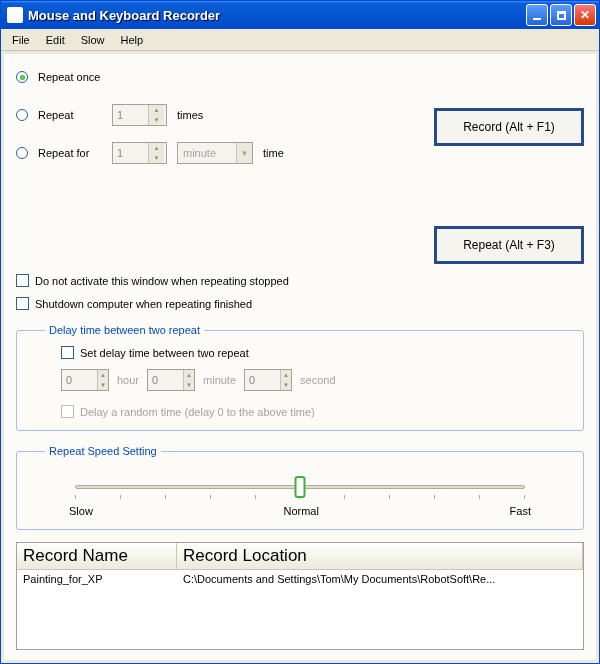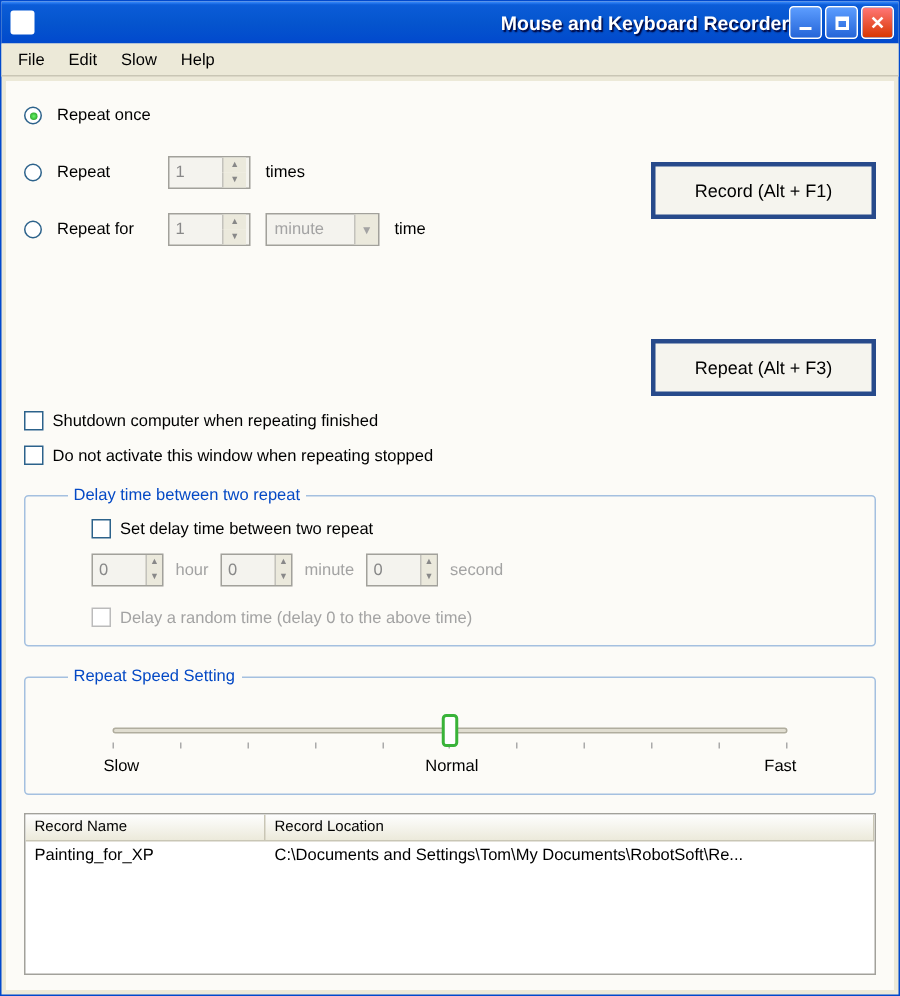--- a/index.html
+++ b/index.html
@@ -20,21 +20,20 @@
 }
 .titlebar {
   height: 28px;
   background: linear-gradient(to bottom, #3b8dff 0%, #0b5cd8 8%, #0555ce 50%, #0149cd 100%);
   display: flex;
   align-items: center;
   padding: 0 3px 0 6px;
   color: #fff;
   font-weight: bold;
   font-size: 13px;
-  text-align: right;
 }
 .titlebar-icon {
   width: 16px; height: 16px;
   background: #fff; border-radius: 2px;
   margin-right: 5px;
 }
 .titlebar-title { flex: 1; text-shadow: 1px 1px 1px #003; }
 .win-btns { display: flex; gap: 2px; }
 .win-btn {
   width: 22px; height: 22px;
@@ -139,21 +138,21 @@
 .tick-row { display: flex; justify-content: space-between; margin: 0 30px; font-size: 8px; color: #999; }
 .tick-row span { width: 1px; height: 4px; background: #aaa; }
 .slider-labels { display: flex; justify-content: space-between; margin: 6px 24px 0; }
 
 .table-wrap {
   margin-top: 12px; border: 1px solid #a2a19b;
   background: #fff; flex: 1; min-height: 100px;
   overflow: hidden;
 }
 .thead { display: flex; background: linear-gradient(#fefefe,#eceadb); border-bottom: 1px solid #c9c6b5; }
-.th { padding: 3px 6px; border-right: 1px solid #c9c6b5; font-size: 10px; }
+.th { padding: 3px 6px; border-right: 1px solid #c9c6b5; font-size: 17px; }
 .th1 { width: 160px; }
 .th2 { flex: 1; }
 .trow { display: flex; }
 .td { padding: 3px 6px; font-size: 11px; white-space: nowrap; overflow: hidden; text-overflow: ellipsis; }
 .td1 { width: 160px; }
 .td2 { flex: 1; }
 
 label { cursor: default; }
 </style>
 </head>
@@ -218,25 +217,25 @@
         </div>
       </div>
       <div class="buttons-col">
         <div class="big-btn">Record (Alt + F1)</div>
         <div class="big-btn">Repeat (Alt + F3)</div>
       </div>
     </div>
 
     <div class="check-row">
       <span class="checkbox"></span>
-      <label>Shutdown computer when repeating finished</label>
+      <label>Do not activate this window when repeating stopped</label>
     </div>
     <div class="check-row">
       <span class="checkbox"></span>
-      <label>Do not activate this window when repeating stopped</label>
+      <label>Shutdown computer when repeating finished</label>
     </div>
 
     <fieldset>
       <legend>Delay time between two repeat</legend>
       <div class="check-row" style="margin-top:0;margin-left:16px">
         <span class="checkbox"></span>
         <label>Set delay time between two repeat</label>
       </div>
       <div class="delay-row">
         <div class="spinner" style="width:48px">

